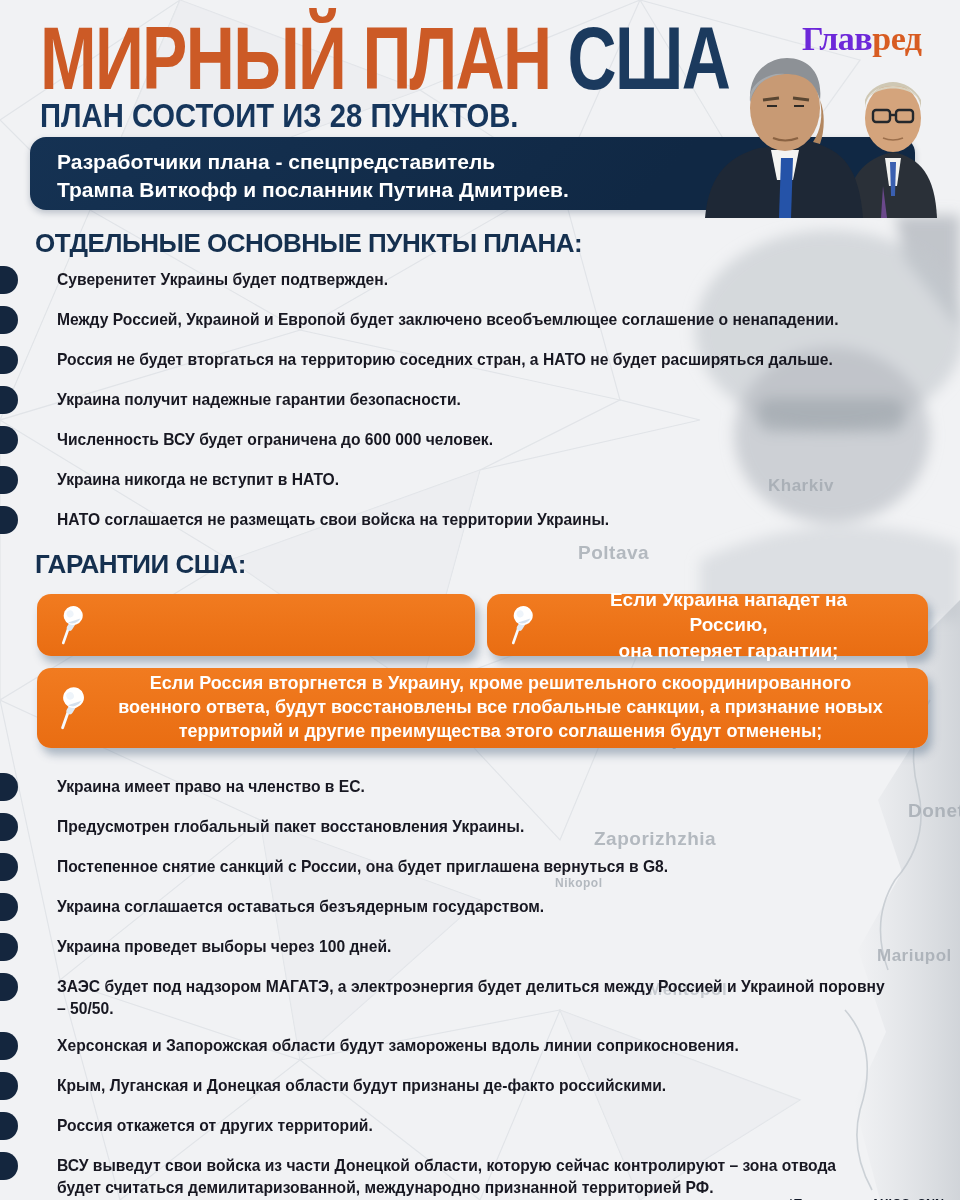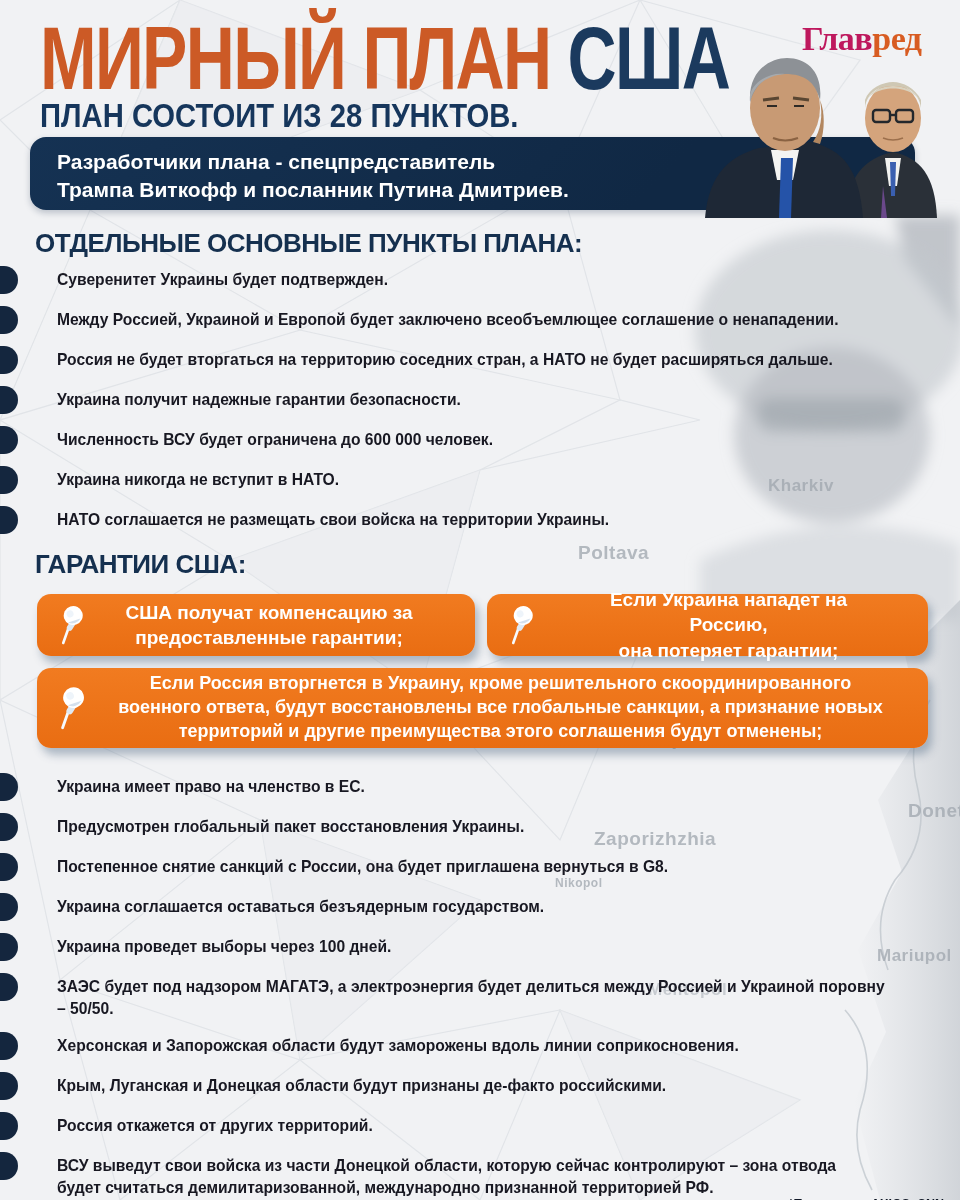--- a/index.html
+++ b/index.html
@@ -25,21 +25,21 @@
   .subtitle {
     position:absolute; left:40px; top:96px; z-index:4;
     font-size:34px; font-weight:800; color:#16365c; letter-spacing:0;
     transform:scaleX(0.86); transform-origin:left top; white-space:nowrap;
   }
   .logo {
     position:absolute; left:802px; top:20px; z-index:4;
     font-family:"Liberation Serif", serif; font-weight:700; font-size:34px;
     letter-spacing:-0.5px; white-space:nowrap;
   }
-  .logo .l1 { color:#be185d; } .logo .l2 { color:#d85c22; }
+  .logo .l1 { color:#6d28d9; } .logo .l2 { color:#d85c22; }
 
   .banner {
     position:absolute; left:30px; top:137px; width:885px; height:73px; z-index:1;
     background:linear-gradient(135deg,#14304f 0%, #102844 60%, #0e2献3e 100%);
     background:linear-gradient(135deg,#153253 0%, #102844 70%);
     border-radius:16px;
     box-shadow:0 3px 6px rgba(30,50,80,.25);
   }
   .banner-text { padding:11px 0 0 27px; color:#ffffff; font-weight:700; font-size:21px; line-height:1.33; }
 
@@ -252,22 +252,20 @@
         <svg width="42" height="42" viewBox="0 0 42 42">
             <g transform="rotate(-18 21 21)">
               <line x1="9" y1="36" x2="19" y2="23" stroke="#f6fafe" stroke-width="2.6" stroke-linecap="round"></line>
               <rect x="16" y="18" width="14" height="6" rx="3" transform="rotate(-40 23 21)" fill="#dfe9f3"></rect>
               <circle cx="27" cy="13" r="9.5" fill="#ffffff"></circle>
               <circle cx="24.5" cy="10.5" r="3.5" fill="#eef4fa"></circle>
               <path d="M33 18 A9.5 9.5 0 0 1 20 18" fill="#c9d8e8" opacity="0.8"></path>
             </g>
           </svg>
       </span>
-      <p class="btxt">США получат компенсацию за
-предоставленные гарантии;</p>
     </div>
     <div class="obox small">
       <span class="pin">
         <svg width="42" height="42" viewBox="0 0 42 42">
             <g transform="rotate(-18 21 21)">
               <line x1="9" y1="36" x2="19" y2="23" stroke="#f6fafe" stroke-width="2.6" stroke-linecap="round"></line>
               <rect x="16" y="18" width="14" height="6" rx="3" transform="rotate(-40 23 21)" fill="#dfe9f3"></rect>
               <circle cx="27" cy="13" r="9.5" fill="#ffffff"></circle>
               <circle cx="24.5" cy="10.5" r="3.5" fill="#eef4fa"></circle>
               <path d="M33 18 A9.5 9.5 0 0 1 20 18" fill="#c9d8e8" opacity="0.8"></path>

